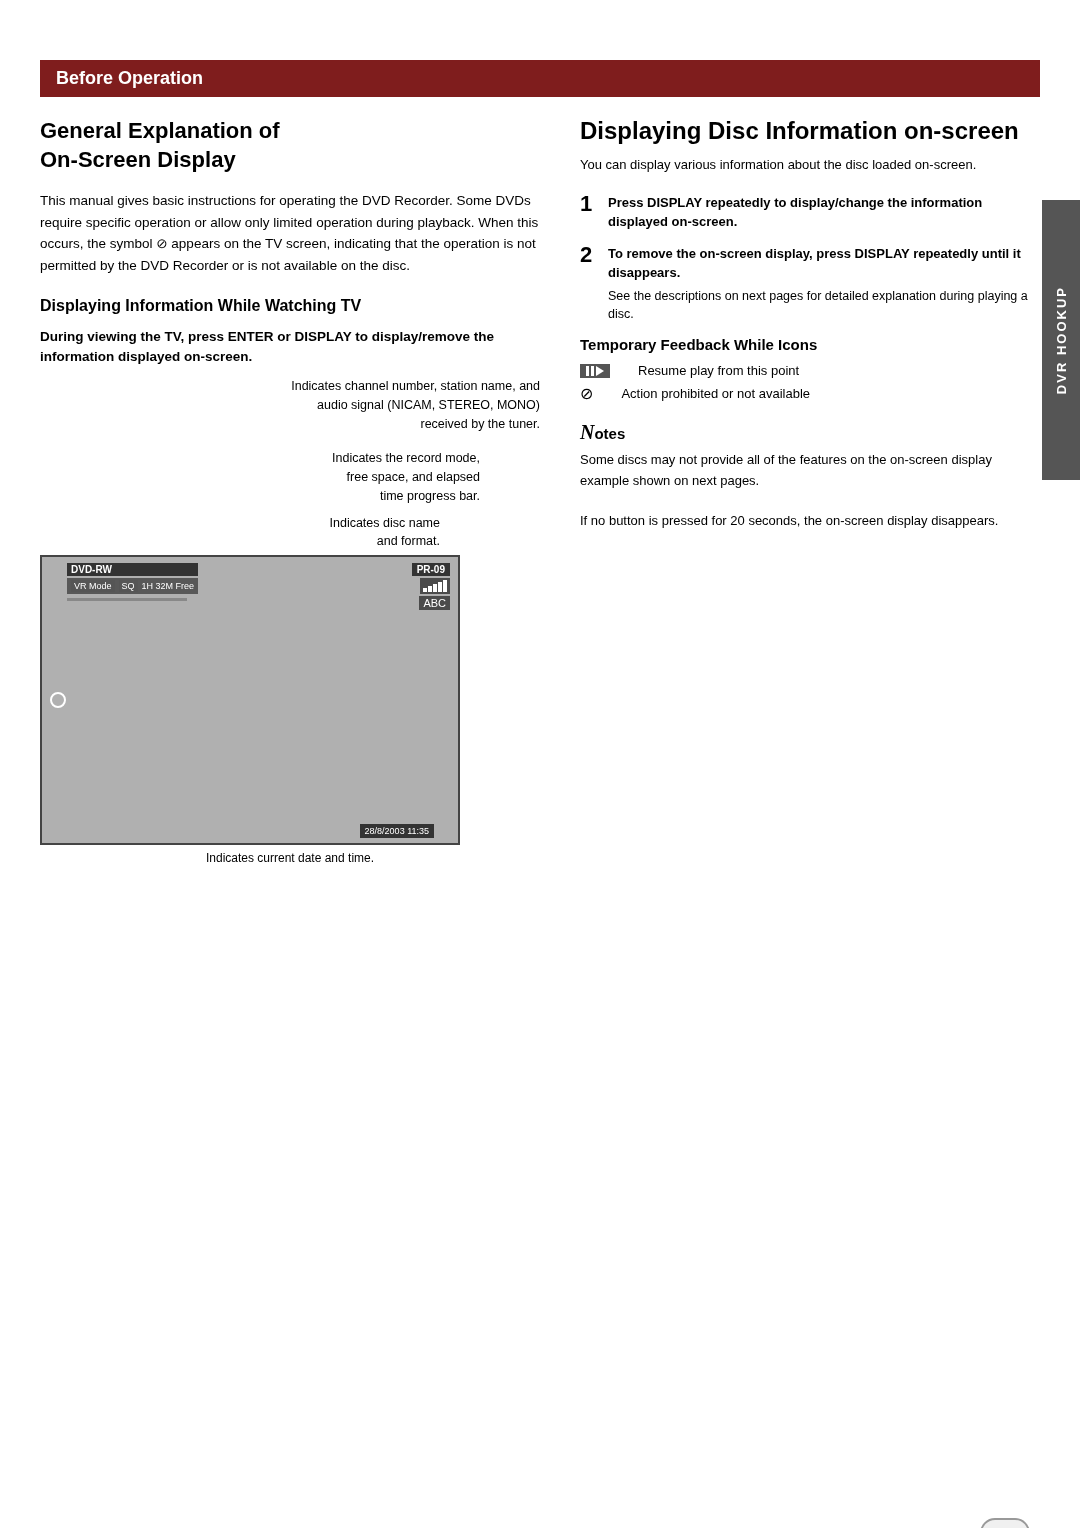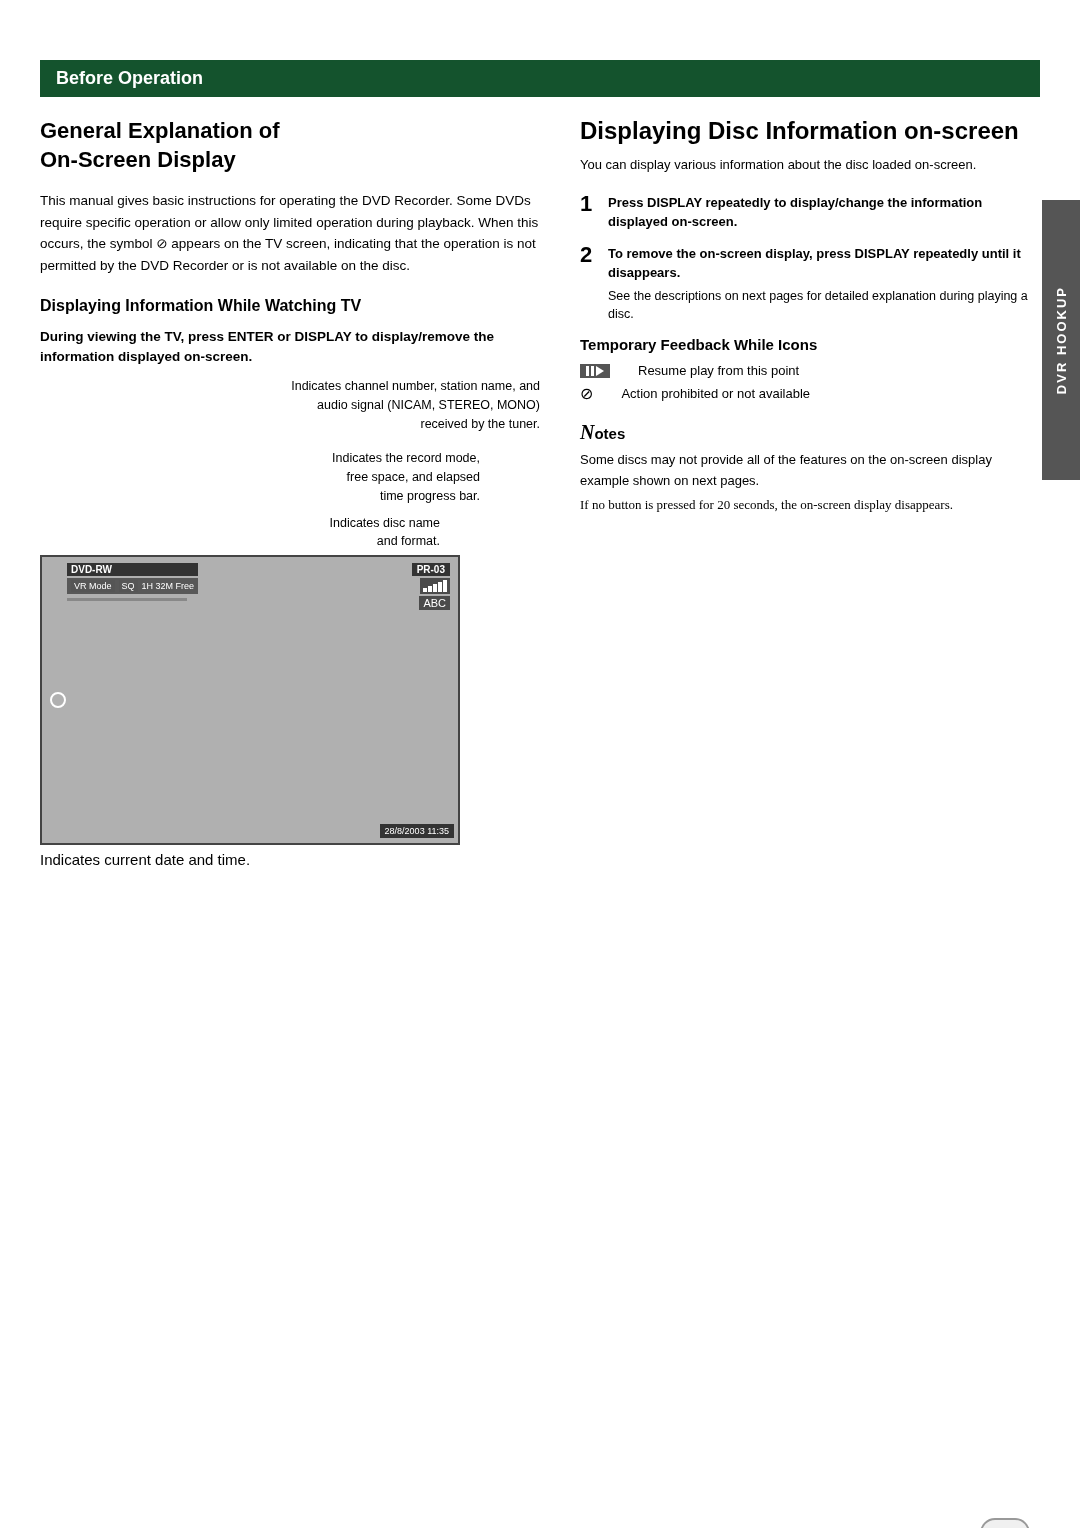--- a/index.html
+++ b/index.html
@@ -38,21 +38,21 @@
       font-size: 13px;
       font-weight: bold;
       writing-mode: vertical-rl;
       text-orientation: mixed;
       transform: rotate(180deg);
       letter-spacing: 2px;
     }
 
     
     .header-bar {
-      background: #14532d;
+      background: #7f1d1d;
       margin: 60px 40px 0 40px;
       padding: 8px 16px;
     }
     .header-bar-title {
       color: #ffffff;
       font-size: 18px;
       font-weight: bold;
     }
 
     
@@ -203,21 +203,21 @@
     .tv-abc {
       background: rgba(50,50,50,0.8);
       color: #fff;
       font-size: 11px;
       padding: 1px 4px;
     }
 
     .tv-bottom {
       position: absolute;
       bottom: 6px;
-      right: 4px;
+      right: 24px;
     }
 
     .tv-datetime {
       background: #333;
       color: #fff;
       font-size: 9px;
       padding: 2px 5px;
     }
 
     .tv-circle-icon {
@@ -226,22 +226,22 @@
       top: 50%;
       transform: translateY(-50%);
       width: 16px;
       height: 16px;
       border: 2px solid #fff;
       border-radius: 50%;
     }
 
     
     .bottom-label {
-      font-size: 15px;
-      text-align: left;
+      font-size: 12px;
+      text-align: center;
       margin-top: 6px;
     }
 
     
     .right-column {
       flex: 1;
       max-width: 460px;
     }
 
     .right-section-title {
@@ -454,21 +454,21 @@
               <span class="tv-dvd-rw">DVD-RW</span>
               <div class="tv-mode-bar">
                 <span class="tv-mode-tag">VR Mode</span>
                 <span class="tv-mode-tag">SQ</span>
                 <span class="tv-mode-text">1H 32M Free</span>
               </div>
               <div class="tv-progress-line"></div>
             </div>
 
             <div class="tv-top-right">
-              <span class="tv-pr">PR-03</span>
+              <span class="tv-pr">PR-09</span>
               <div class="tv-signal-bars">
                 <div class="tv-signal-bar" style="height:4px;"></div>
                 <div class="tv-signal-bar" style="height:6px;"></div>
                 <div class="tv-signal-bar" style="height:8px;"></div>
                 <div class="tv-signal-bar" style="height:10px;"></div>
                 <div class="tv-signal-bar" style="height:12px;"></div>
               </div>
               <span class="tv-abc">ABC</span>
             </div>
           </div>
@@ -525,21 +525,21 @@
         <span class="no-symbol">⊘</span>
         <span class="icon-label">Action prohibited or not available</span>
       </div>
 
       <div class="notes-box">
         <div class="notes-title">
           <span class="notes-n">N</span>
           <span class="notes-otes">otes</span>
         </div>
         <p class="notes-text">Some discs may not provide all of the features on the on-screen display example shown on next pages.</p>
-        <p class="notes-text" style="margin-top:3px;font-family:Liberation Serif, serif;">If no button is pressed for 20 seconds, the on-screen display disappears.</p>
+        <p class="notes-text" style="margin-top:19px;">If no button is pressed for 20 seconds, the on-screen display disappears.</p>
       </div>
 
     </div>
   </div>
 
   <div class="corner-tab"></div>
 
 </div>
 
 </body></html>

